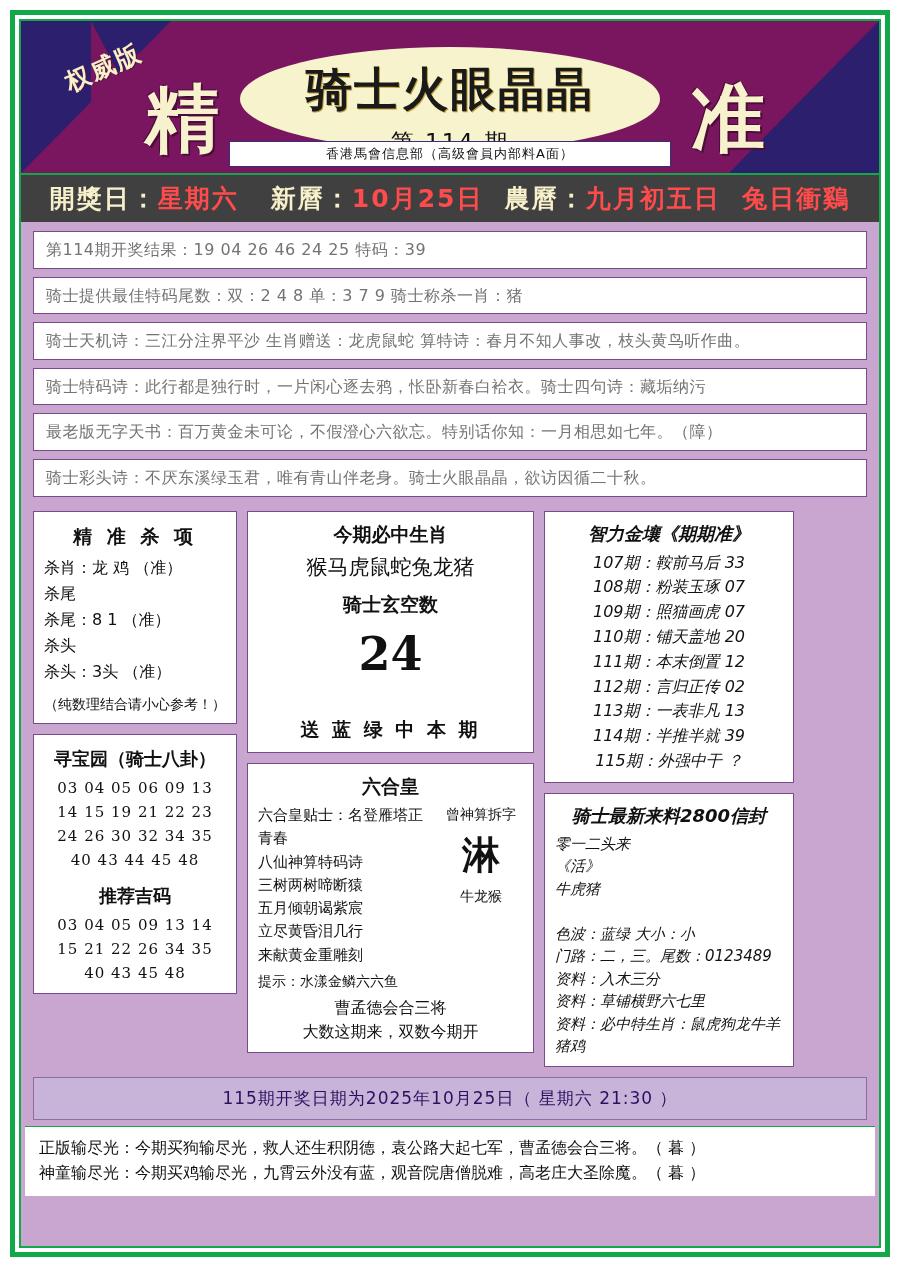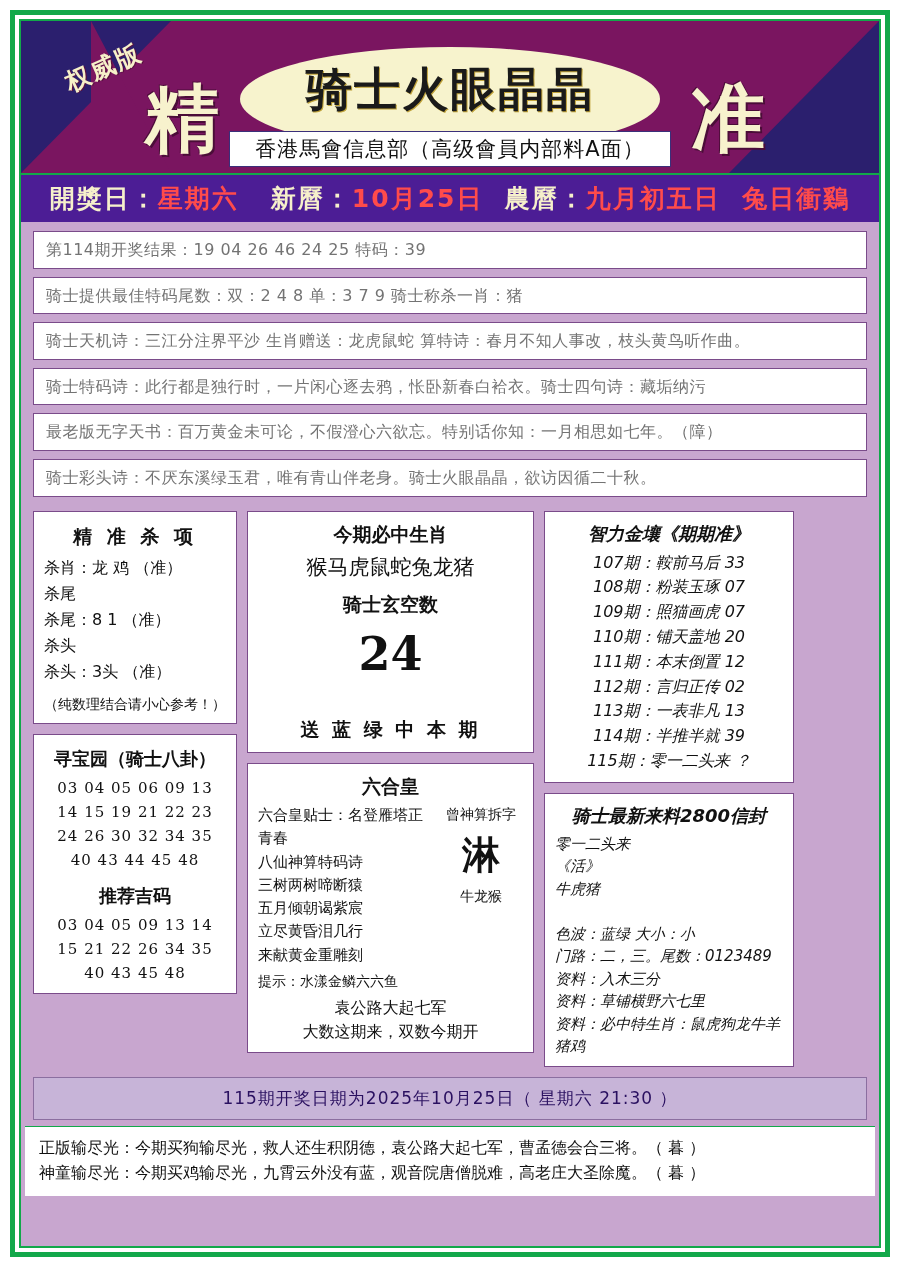--- a/index.html
+++ b/index.html
@@ -94,29 +94,29 @@
   }
   .title-oval .t2{
     font-size:23px;color:#111;margin-top:6px;letter-spacing:2px;
   }
   .subbar{
     position:absolute;left:50%;bottom:6px;transform:translateX(-50%);
     width:440px;
     background:#ffffff;
     border:1px solid #3a2f7a;
     text-align:center;
-    font-size:21px;
+    font-size:13px;
     color:#111;
     padding:3px 0;
     letter-spacing:1px;
   }
 
   
   .datebar{
-    background:#4c1d95;
+    background:#404040;
     color:#f6f0cb;
     text-align:center;
     font-size:25px;
     font-weight:bold;
     padding:7px 0;
     letter-spacing:2px;
     border-top:2px solid #12a84a;
   }
   .datebar .red{color:#ff4b4b;}
 
@@ -316,38 +316,38 @@
                 <div class="poem">立尽黄昏泪几行</div>
                 <div class="poem">来献黄金重雕刻</div>
               </div>
               <div class="liuhe-right">
                 <div class="lbl">曾神算拆字</div>
                 <div class="big">淋</div>
                 <div class="sm">牛龙猴</div>
               </div>
             </div>
             <div class="tip">提示：水漾金鳞六六鱼</div>
-            <div class="foot">袁公路大起七军</div>
+            <div class="foot">曹孟德会合三将</div>
             <div class="foot2">大数这期来，双数今期开</div>
           </div>
         </div>
 
         <div class="col c3">
           <div class="box zhili">
             <div class="hl">智力金壤《期期准》</div>
             <ul>
               <li>107期：鞍前马后 33</li>
               <li>108期：粉装玉琢 07</li>
               <li>109期：照猫画虎 07</li>
               <li>110期：铺天盖地 20</li>
               <li>111期：本末倒置 12</li>
               <li>112期：言归正传 02</li>
               <li>113期：一表非凡 13</li>
               <li>114期：半推半就 39</li>
-              <li>115期：零一二头来 ？</li>
+              <li>115期：外强中干 ？</li>
             </ul>
           </div>
 
           <div class="box qishi">
             <div class="hl">骑士最新来料2800信封</div>
             <div>零一二头来</div>
             <div>《活》</div>
             <div>牛虎猪</div>
             <div>&nbsp;</div>
             <div>色波：蓝绿 大小：小</div>

